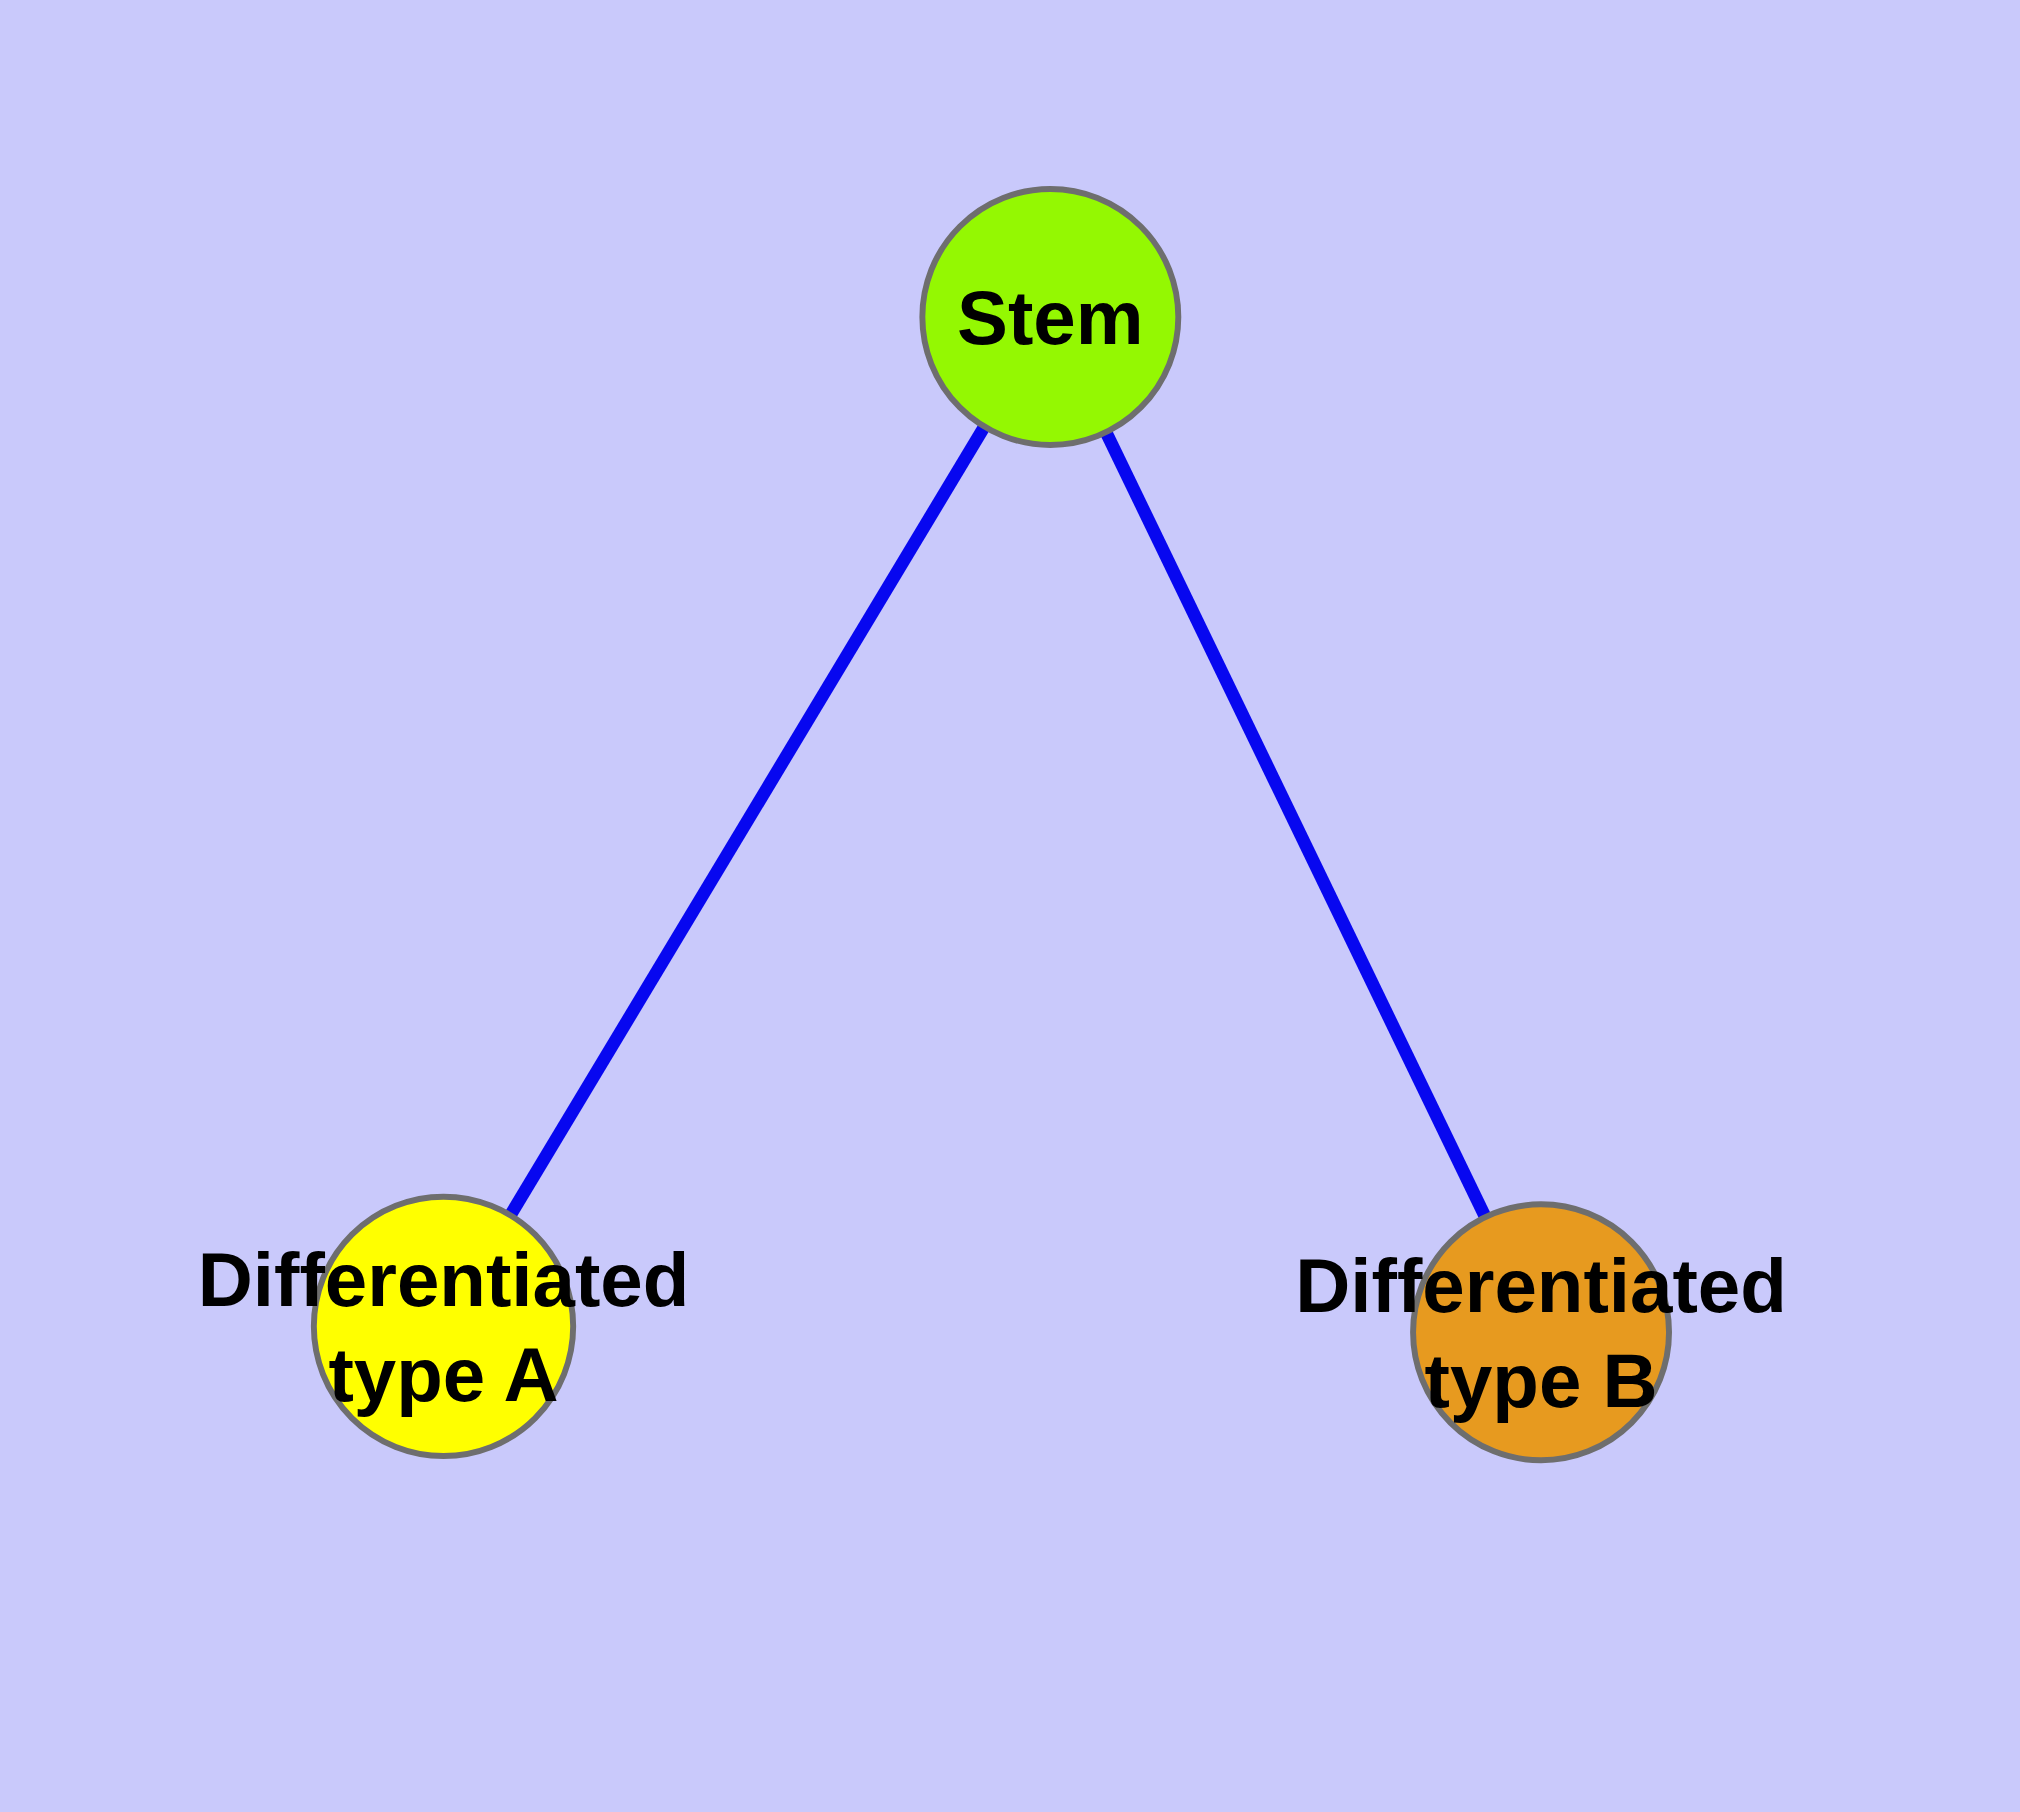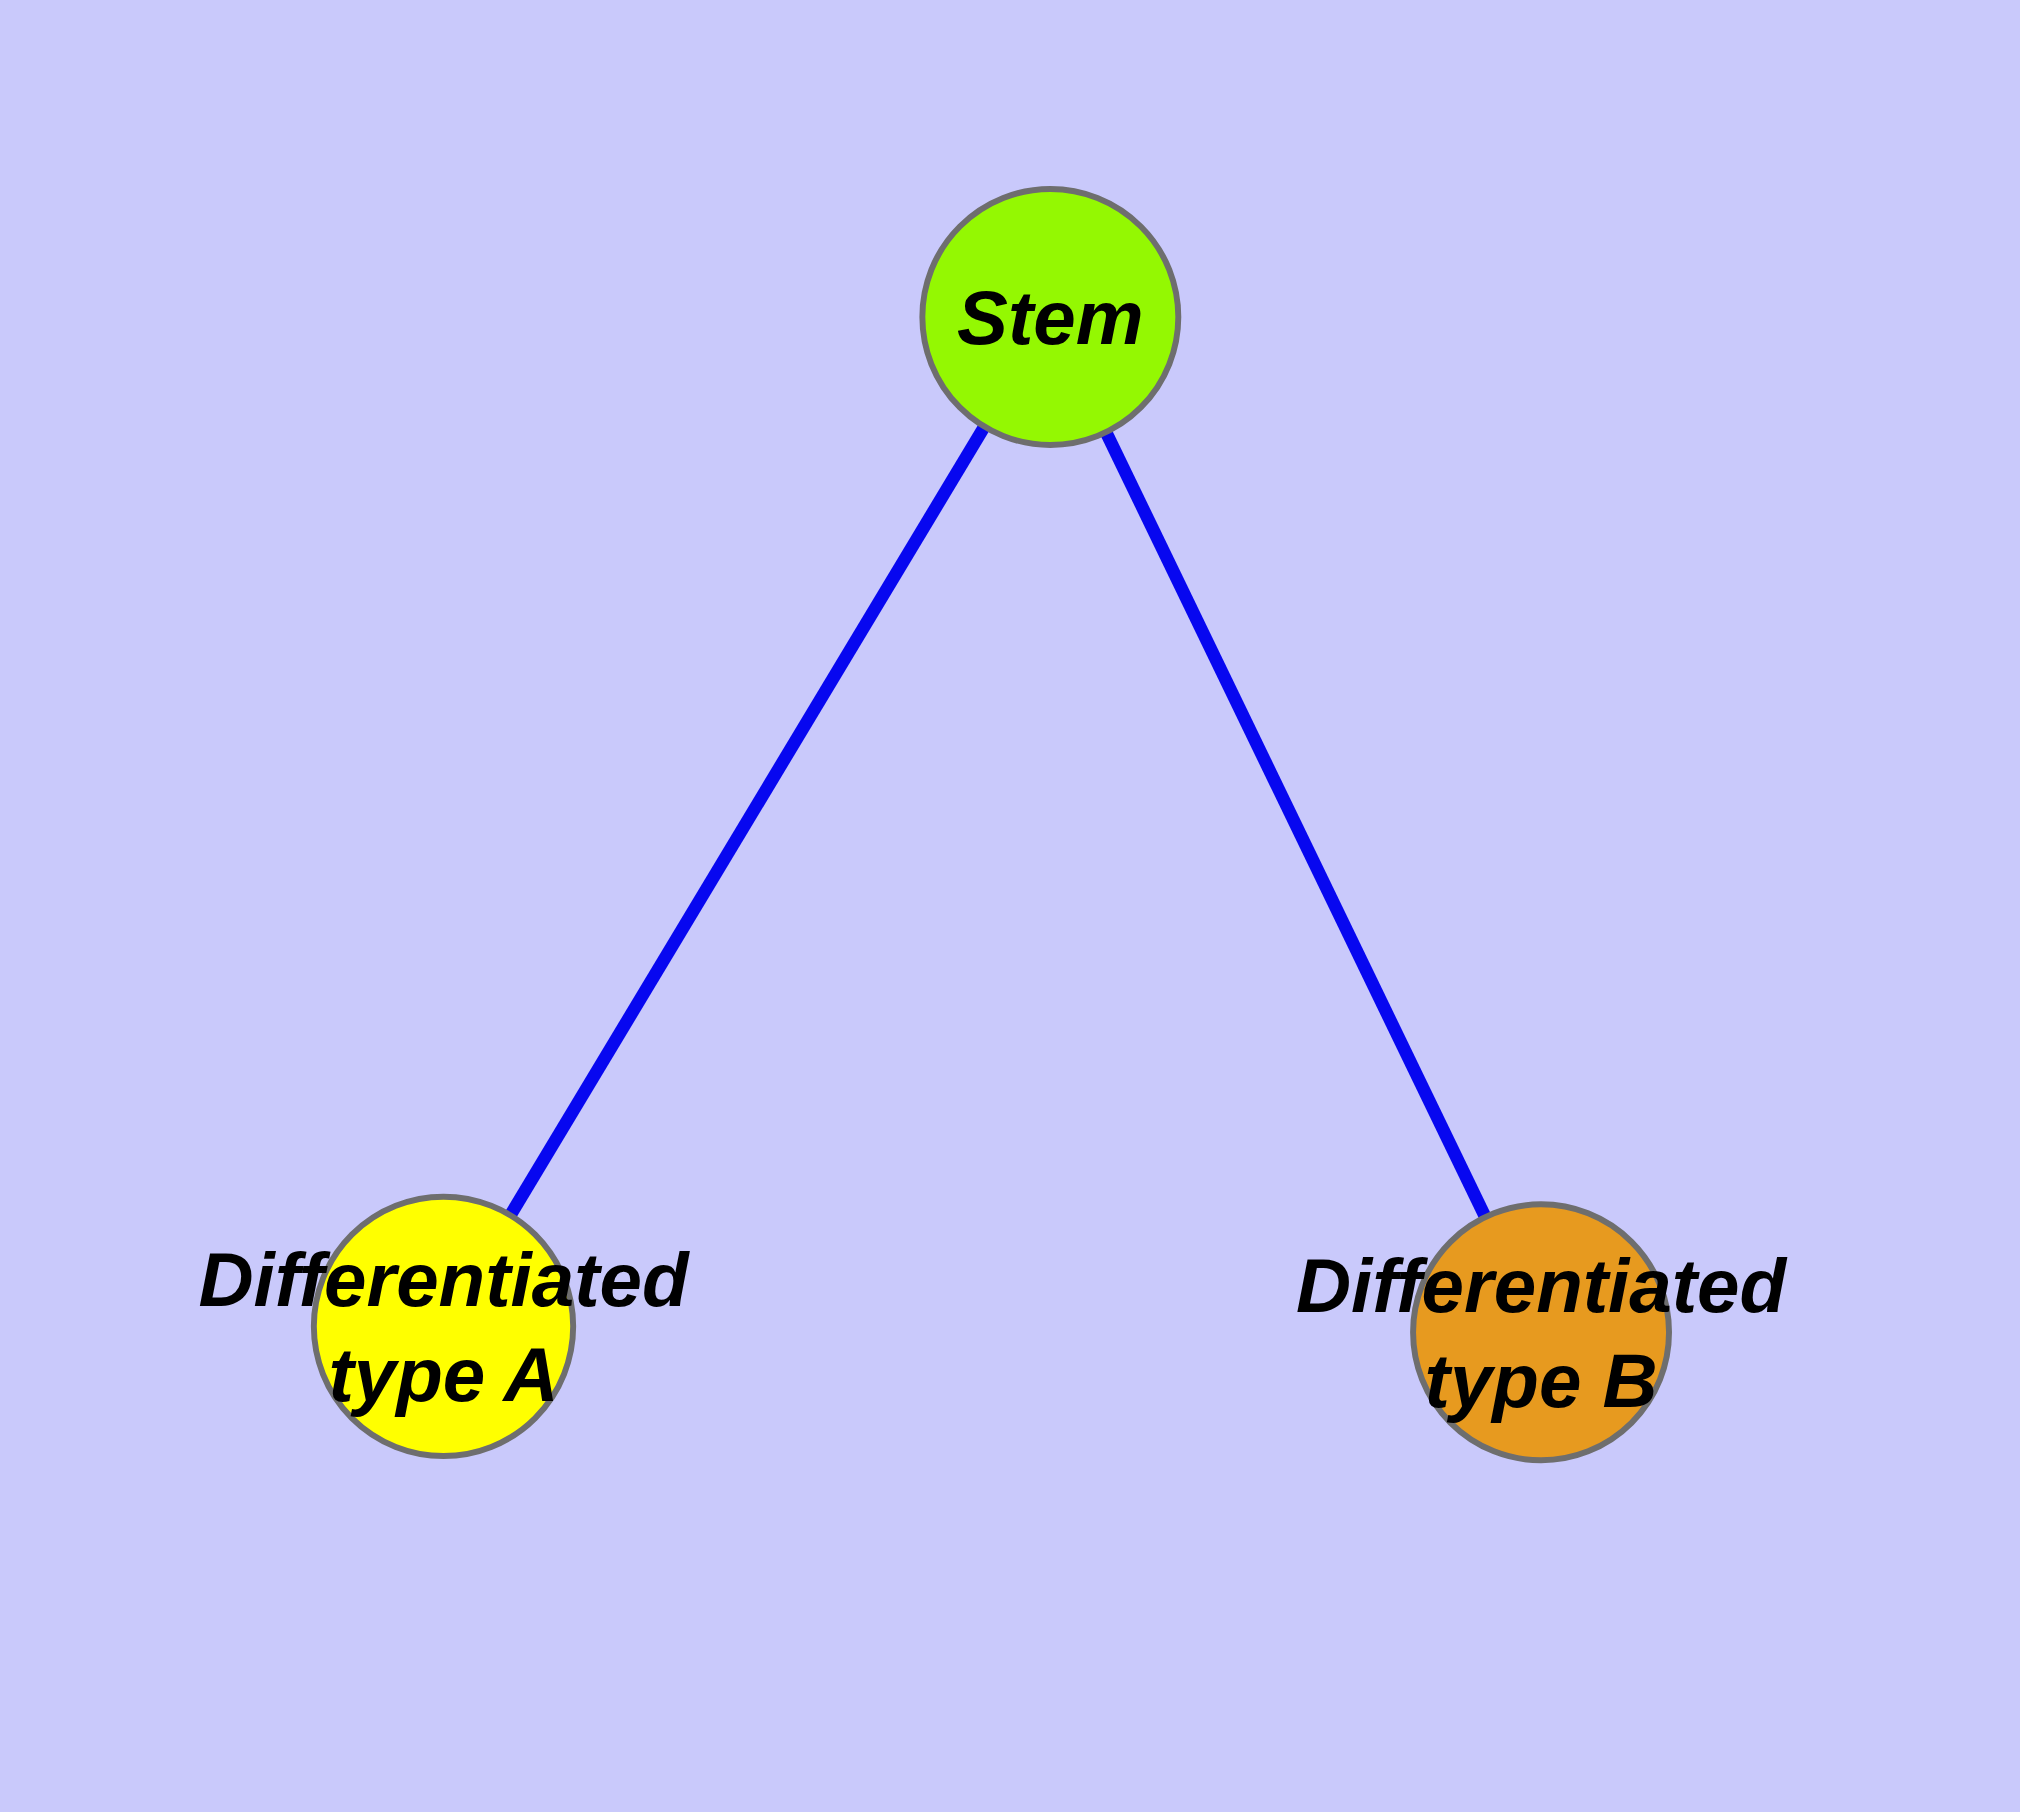--- a/index.html
+++ b/index.html
@@ -6,21 +6,20 @@
     margin: 0;
     padding: 0;
     background: #ffffff;
   }
   .stage {
     position: relative;
     width: 2021px;
     height: 1812px;
     background: #c9c9fb;
     overflow: hidden;
-    font-style: italic;
   }
   svg.graph {
     display: block;
     width: 2021px;
     height: 1812px;
   }
   .edge {
     fill: none;
     stroke-linecap: butt;
   }

